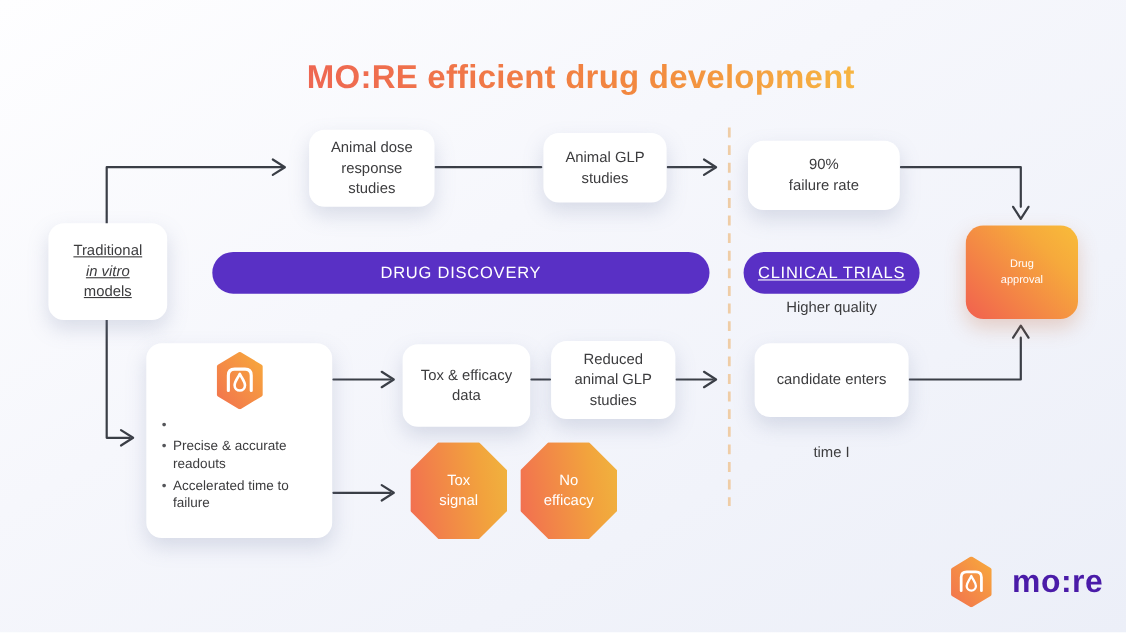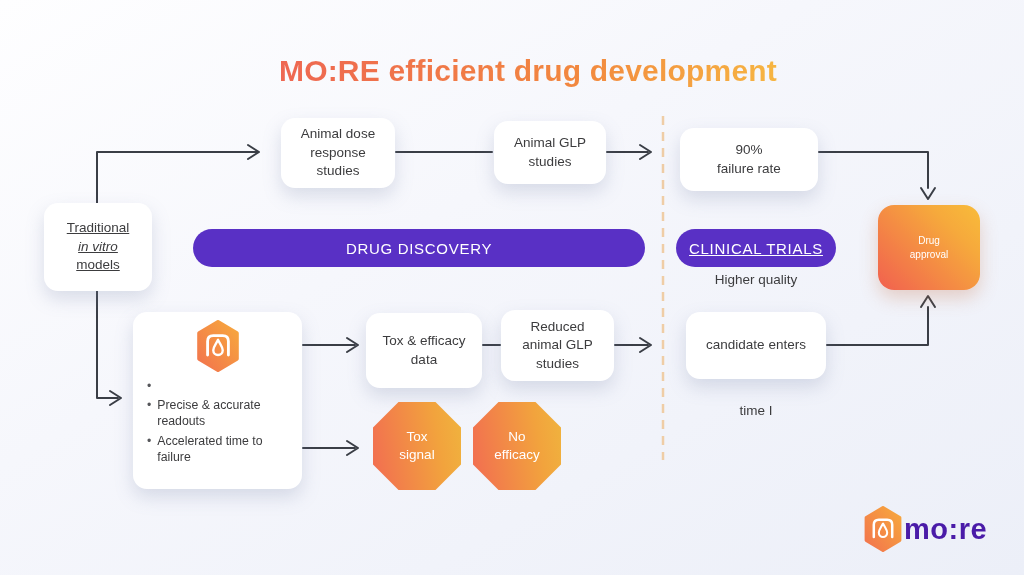--- a/index.html
+++ b/index.html
@@ -53,21 +53,21 @@
   }
   .more-box .hex{margin-top:8px;}
   .bullets{
     width:100%; box-sizing:border-box; padding:6px 10px 0 14px;
     font-size:12.3px; color:#3C3C3E; line-height:1.32; text-align:left;
   }
   .bullet{display:flex; gap:6px; margin-bottom:3px;}
   .bullet .mark{color:#55565A; flex:0 0 auto;}
   .footer-logo{
     position:absolute; z-index:2; left:862px; top:503px; height:52px;
-    display:flex; align-items:center; gap:0;
+    display:flex; align-items:center; gap:16px;
   }
   .footer-logo .word{
     font-size:29px; font-weight:bold; color:#4A1BA8; letter-spacing:0.5px;
   }
 </style>
 </head>
 <body>
 
 <div class="stage">
 

